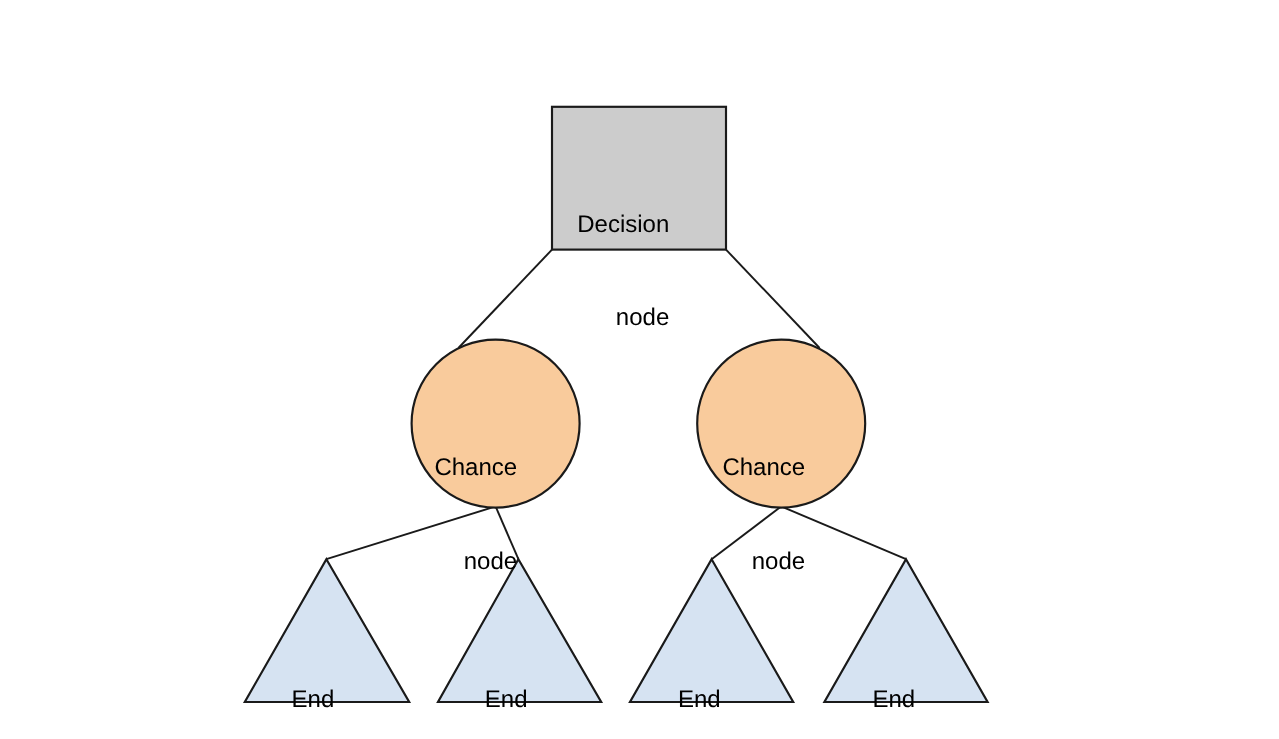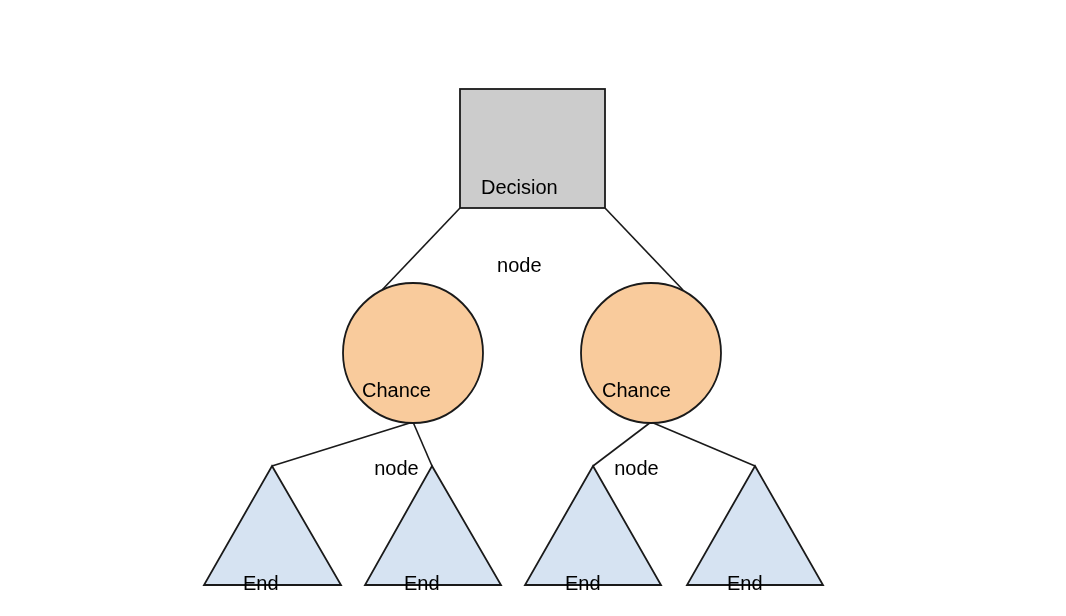--- a/index.html
+++ b/index.html
@@ -27,21 +27,21 @@
     width: 1066px;
     height: 616px;
   }
   .node-label {
     position: absolute;
     font-family: "Liberation Sans", sans-serif;
     font-size: 20px;
     line-height: 26px;
     color: #000000;
     white-space: pre;
-    text-align: center;
+    text-align: right;
     pointer-events: none;
   }
 </style>
 </head>
 <body>
 
 <div id="diagram-canvas">
 
   <svg id="diagram-svg" viewBox="0 0 1066 616" xmlns="http://www.w3.org/2000/svg">
 

